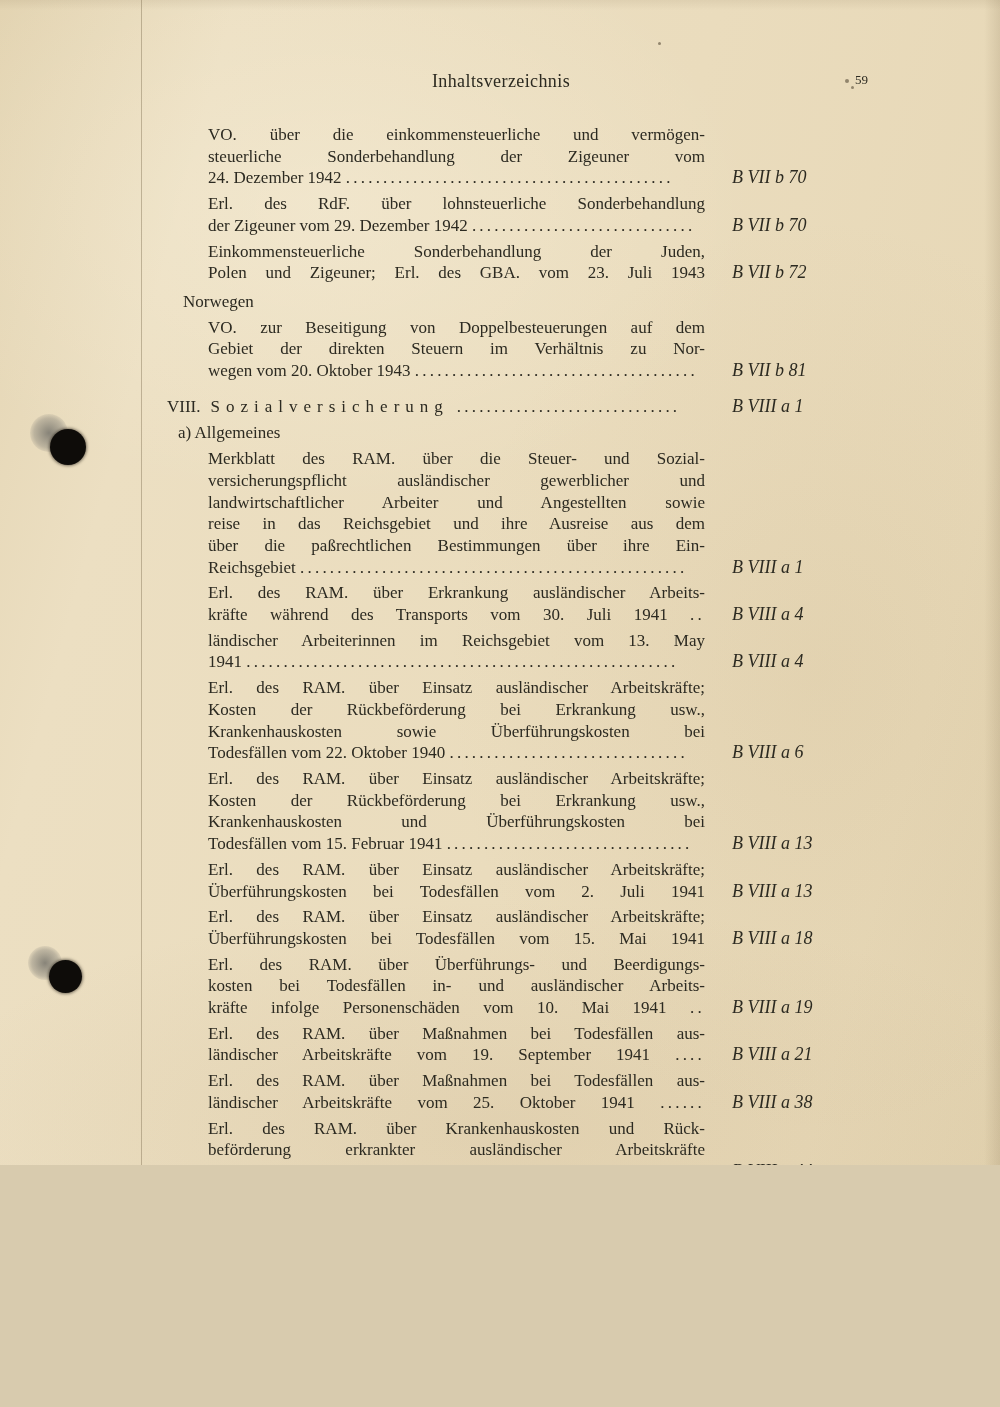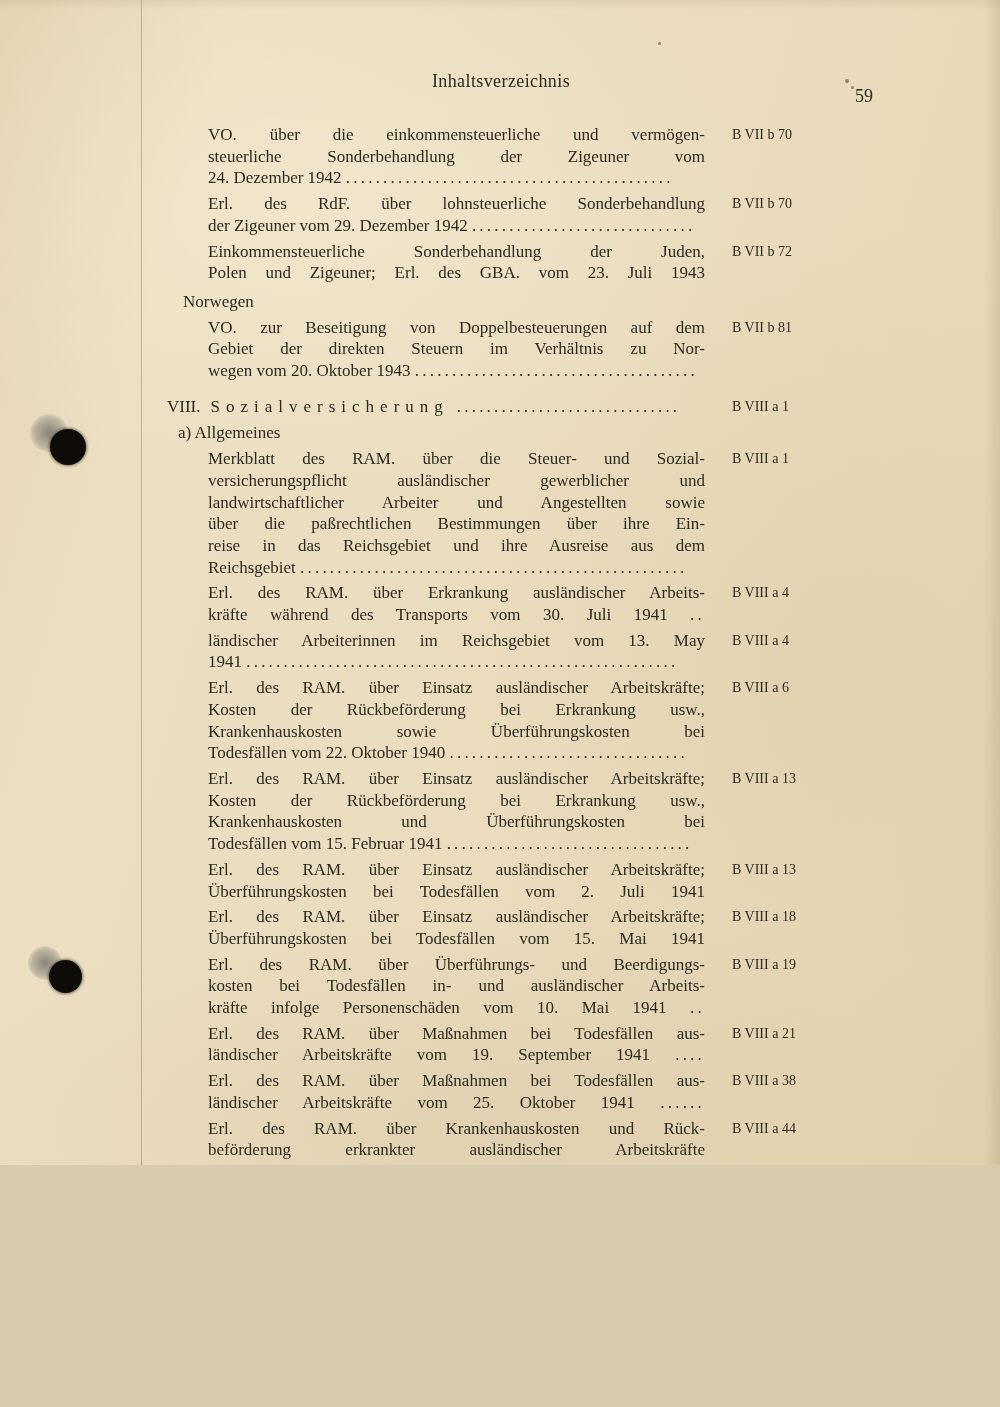--- a/index.html
+++ b/index.html
@@ -34,39 +34,39 @@
     background:linear-gradient(to bottom, rgba(118,98,66,.10), transparent);}
 
   .hole{position:absolute;border-radius:50%;}
   .hole-black{background:#0e0c09;box-shadow:0 0 3px 1px rgba(25,20,12,.55);}
   .hole-smudge{background:radial-gradient(circle, rgba(118,116,108,.85) 0%, rgba(134,131,122,.45) 55%, transparent 78%);}
   .speck{position:absolute;border-radius:50%;background:rgba(72,62,44,.55);}
 
   .content{position:absolute;left:155px;top:71px;width:692px;}
   .header{position:relative;height:24px;}
   .header-title{text-align:center;font-size:18px;letter-spacing:.4px;}
-  .page-number{position:absolute;left:700px;top:15px;font-size:18px;}
+  .page-number{position:absolute;left:700px;top:1px;font-size:13px;}
 
   .toc{margin-top:29px;}
-  .row{display:flex;align-items:flex-start;margin-top:4px;font-size:17px;line-height:21.7px;}
+  .row{display:flex;align-items:flex-end;margin-top:4px;font-size:17px;line-height:21.7px;}
   .row.heading{margin-top:7px;}
   .row.subheading{margin-top:5px;}
   .row.chapter{margin-top:14px;}
   .row .text{width:497px;}
   .row.entry .text{margin-left:53px;}
   .row.heading .text{margin-left:28px;}
   .row.subheading .text{margin-left:23px;}
   .row.chapter .text{margin-left:12px;width:512px;white-space:nowrap;overflow:hidden;}
   .line{text-align:justify;text-align-last:justify;}
   .line.last{text-align-last:left;}
   .line.last.fill{text-align-last:justify;}
   .dots{letter-spacing:3.2px;}
   .chapter-title{letter-spacing:6px;margin-left:10px;}
   .chapter-dots{margin-left:8px;}
-  .ref{margin-left:auto;width:115px;white-space:nowrap;font-size:14px;line-height:21.7px;}
+  .ref{margin-left:auto;width:115px;white-space:nowrap;font-size:18px;line-height:21.7px;font-style:italic;}
 
   .footer-note{
     position:absolute;left:759px;top:1228px;
     font-family:"Liberation Sans", sans-serif;font-weight:700;font-size:15px;
     color:#16140f;letter-spacing:.2px;
   }
 </style>
 </head>
 <body>
 
@@ -135,22 +135,22 @@
         <div class="row subheading">
     <div class="text">
             <div class="line last">a) Allgemeines</div>
           </div>
   </div>
         <div class="row entry">
     <div class="text">
             <div class="line">Merkblatt des RAM. über die Steuer- und Sozial-</div>
             <div class="line">versicherungspflicht ausländischer gewerblicher und</div>
             <div class="line">landwirtschaftlicher Arbeiter und Angestellten sowie</div>
+            <div class="line">reise in das Reichsgebiet und ihre Ausreise aus dem</div>
             <div class="line">über die paßrechtlichen Bestimmungen über ihre Ein-</div>
-            <div class="line">reise in das Reichsgebiet und ihre Ausreise aus dem</div>
             <div class="line last">Reichsgebiet <span class="dots">....................................................</span></div>
           </div>
   <div class="ref">B VIII a 1</div>
         </div>
         <div class="row entry">
     <div class="text">
             <div class="line">Erl. des RAM. über Erkrankung ausländischer Arbeits-</div>
             <div class="line last fill">kräfte während des Transports vom 30. Juli 1941 <span class="dots">..</span></div>
           </div>
   <div class="ref">B VIII a 4</div>

